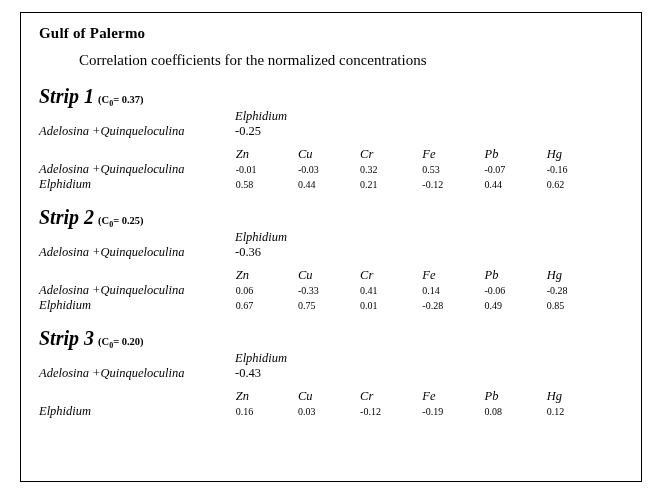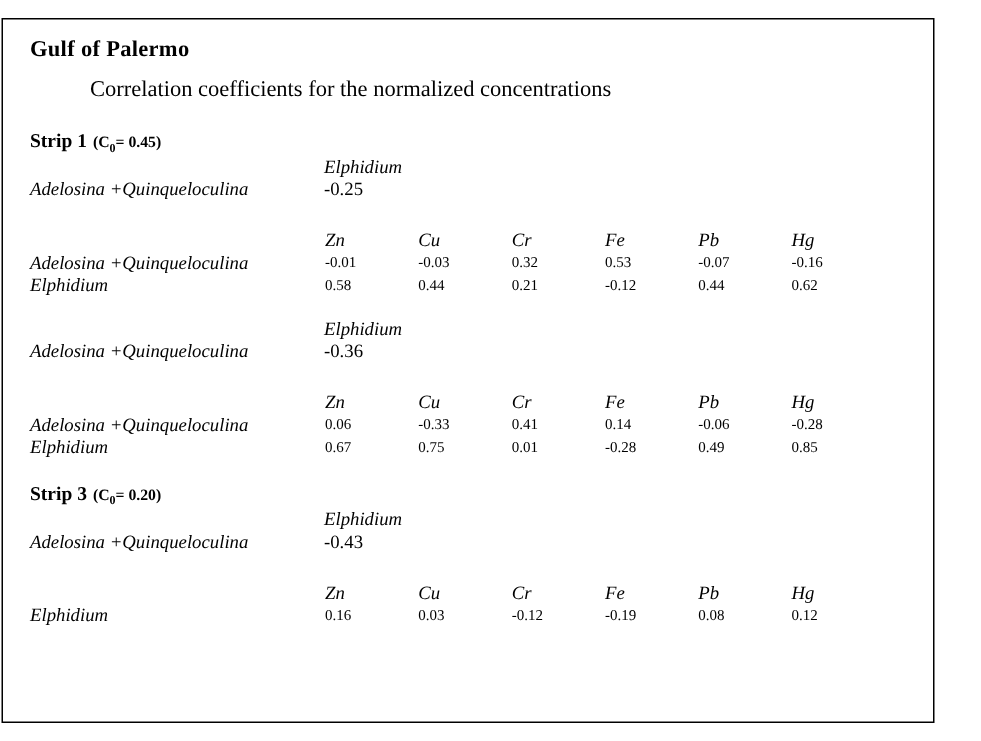--- a/index.html
+++ b/index.html
@@ -16,21 +16,21 @@
   }
   #page {
     position: relative;
     width: 654px;
     height: 494px;
     background: #ffffff;
     box-sizing: border-box;
   }
   #frame {
     position: absolute;
-    left: 1px;
+    left: 20px;
     top: 12px;
     width: 622px;
     height: 470px;
     border: 1px solid #000000;
     box-sizing: border-box;
     background: #ffffff;
     padding: 10px 14px 0 14px;
   }
   .doc-title {
     font-family: "Liberation Serif", serif;
@@ -48,21 +48,22 @@
   .strip-block {
     margin-top: 14px;
     position: relative;
   }
   .strip-head {
     margin-left: 4px;
     white-space: nowrap;
   }
   .strip-name {
     font-weight: bold;
-    font-size: 13px;
+    font-size: 20px;
+    font-style: italic;
   }
   .strip-c {
     font-weight: bold;
     font-size: 10.5px;
   }
   .strip-c .sub {
     font-size: 8px;
     vertical-align: sub;
   }
 
@@ -89,21 +90,21 @@
     font-style: italic;
     font-size: 12.5px;
   }
   .pair-val {
     font-size: 12.5px;
   }
 
   
   .metal-table {
     border-collapse: collapse;
-    margin-top: 19px;
+    margin-top: 8px;
     margin-left: 4px;
     table-layout: fixed;
     width: 570px;
   }
   .metal-table td, .metal-table th {
     padding: 0;
     font-weight: normal;
     text-align: left;
     line-height: 15px;
   }
@@ -130,21 +131,21 @@
 <div id="page">
   <div id="frame">
 
     <div class="doc-title">Gulf of Palermo</div>
     <div class="doc-subtitle">Correlation coefficients for the normalized concentrations</div>
 
     <div class="strip-block">
       <div class="strip-head">
         <span class="strip-name">Strip 1</span>
         <span class="strip-c">
-          <span>(C</span><span class="sub">0</span><span>= 0.45)</span>
+          <span>(C</span><span class="sub">0</span><span>= 0.37)</span>
         </span>
       </div>
 
       <table class="pair-table">
         <tbody>
             <tr>
           <td class="lbl-col"></td>
           <td class="pair-head">Elphidium</td>
         </tr>
         <tr>
@@ -181,20 +182,26 @@
           <td class="num-col">0.21</td>
           <td class="num-col">-0.12</td>
           <td class="num-col">0.44</td>
           <td class="num-col">0.62</td>
         </tr>
       </tbody>
         </table>
     </div>
 
     <div class="strip-block">
+      <div class="strip-head">
+        <span class="strip-name">Strip 2</span>
+        <span class="strip-c">
+          <span>(C</span><span class="sub">0</span><span>= 0.25)</span>
+        </span>
+      </div>
 
       <table class="pair-table">
         <tbody>
             <tr>
           <td class="lbl-col"></td>
           <td class="pair-head">Elphidium</td>
         </tr>
         <tr>
           <td class="lbl-col">Adelosina +Quinqueloculina</td>
           <td class="pair-val">-0.36</td>

